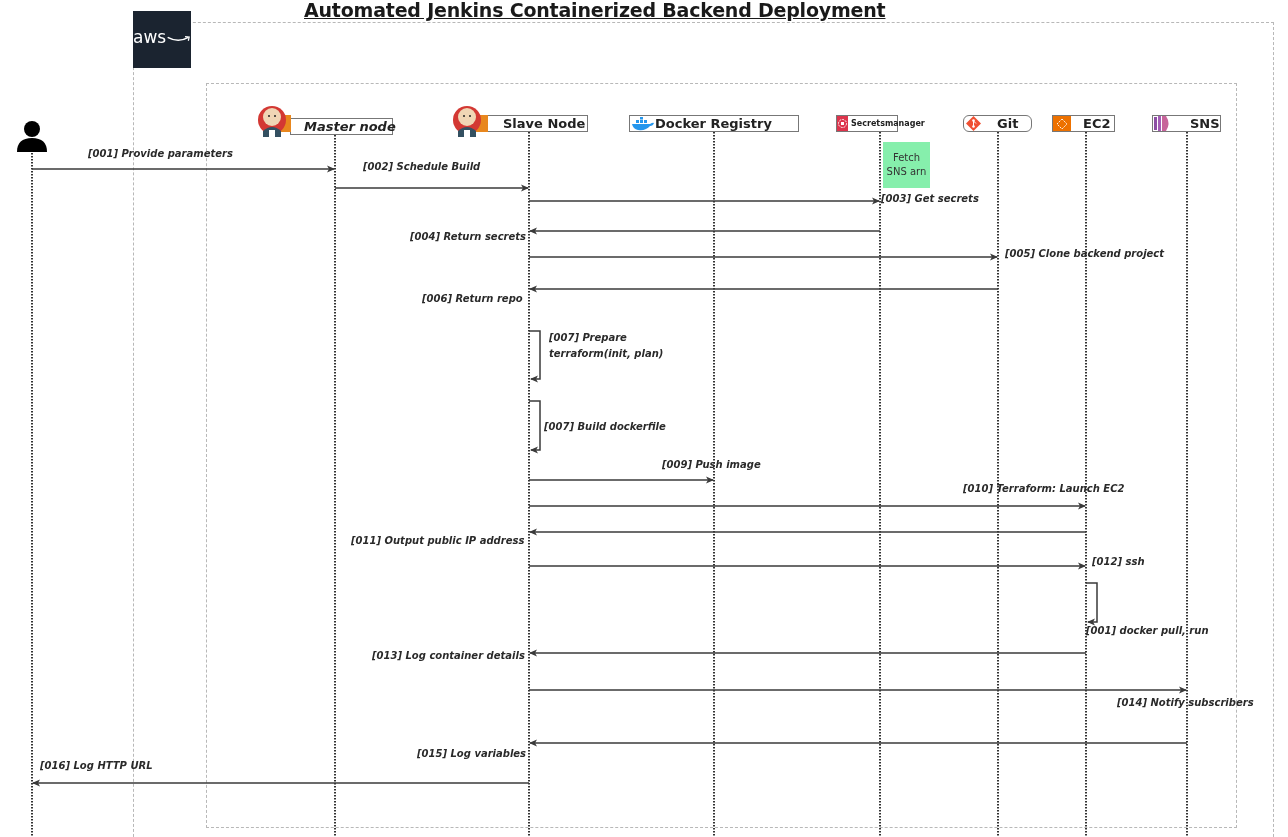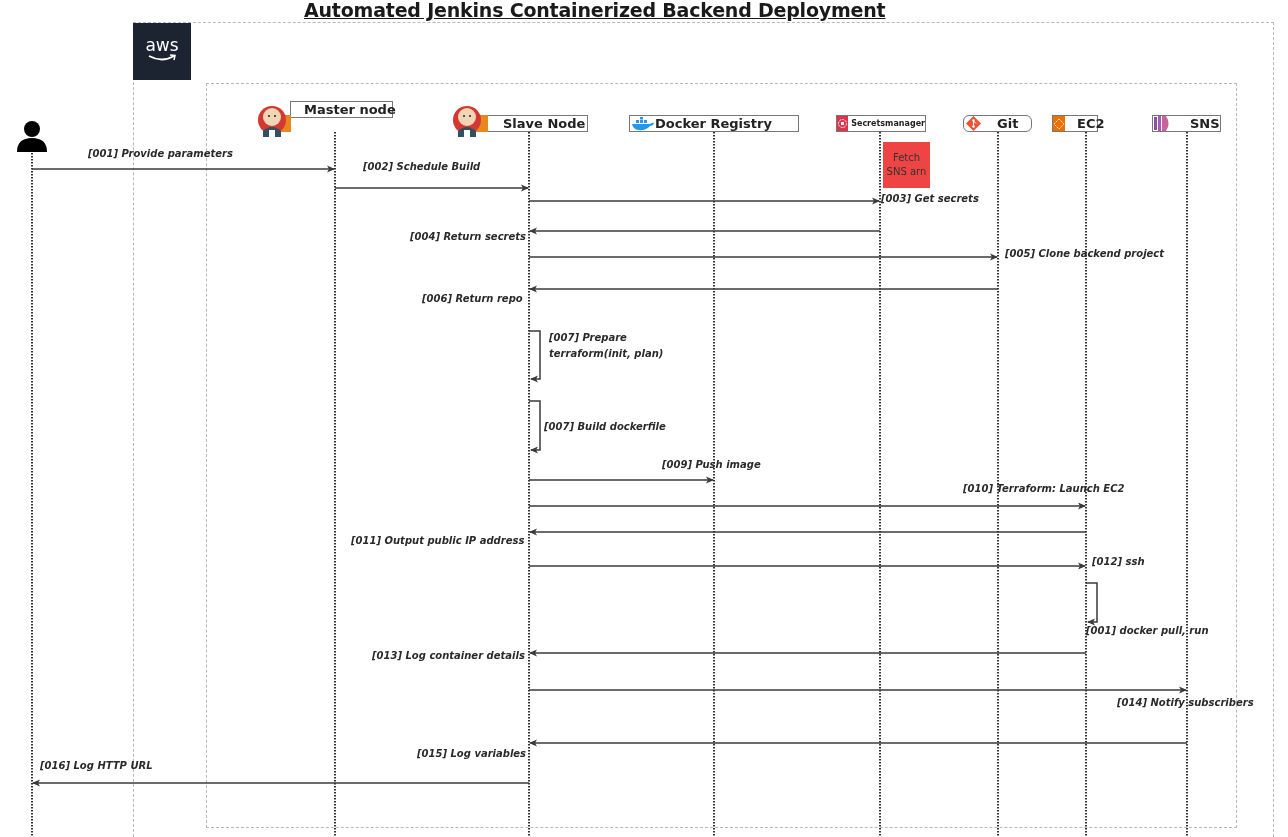--- a/index.html
+++ b/index.html
@@ -2,32 +2,32 @@
 <html><head>
 <meta charset="utf-8">
 <style>
   html, body { margin: 0; padding: 0; background: #ffffff; }
   body { width: 1288px; height: 837px; position: relative; overflow: hidden;
          font-family: "DejaVu Sans", "Liberation Sans", sans-serif; color: #222; }
   .title { position: absolute; left: 304px; top: -1px; font-size: 19px; font-weight: bold;
            color: #1a1a1a; white-space: nowrap; letter-spacing: -0.2px; text-decoration: underline; }
   .aws-frame { position: absolute; left: 133px; top: 22px; width: 1141px; height: 830px;
                border: 1px dashed #b8b8b8; box-sizing: border-box; }
-  .aws-logo { position: absolute; left: 133px; top: 23px; width: 58px; height: 57px;
-              background: #1b2430; display: flex; flex-direction: column; align-items: center;
+  .aws-logo { position: absolute; left: 133px; top: 11px; width: 58px; height: 57px;
+              background: #1b2430; display: flex; flex-direction: row; align-items: center;
               justify-content: center; }
   .aws-logo .t { color: #fff; font-size: 17px; line-height: 17px; margin-top: -4px; }
   .inner-frame { position: absolute; left: 206px; top: 83px; width: 1031px; height: 745px;
                  border: 1px dashed #b8b8b8; box-sizing: border-box; }
   .participant { position: absolute; height: 17px; border: 1px solid #777; background: #fff;
                  box-sizing: border-box; display: flex; align-items: center; }
   .participant .lbl { font-weight: bold; font-size: 13px; white-space: nowrap; color: #222; }
   .participant .ico { height: 100%; display: flex; align-items: center; justify-content: center; }
   .jenkins { position: absolute; width: 32px; height: 36px; }
-  .note { position: absolute; left: 883px; top: 142px; width: 47px; height: 46px; background: #ef4444;
+  .note { position: absolute; left: 883px; top: 142px; width: 47px; height: 46px; background: #86efac;
           font-size: 10px; text-align: center; color: #333; line-height: 14px; padding-top: 9px;
           box-sizing: border-box; }
   .msg { position: absolute; font-size: 10px; font-weight: bold; white-space: nowrap; color: #2a2a2a; font-style: italic; }
   svg.lines { position: absolute; left: 0; top: 0; }
 </style>
 </head>
 <body>
 
 <div class="aws-frame"></div>
 <div class="inner-frame"></div>
@@ -73,21 +73,21 @@
     <line x1="529" y1="690" x2="1186" y2="690" stroke="#3a3a3a" stroke-width="1.5" marker-end="url(#arr)"></line>
     <line x1="1187" y1="743" x2="530" y2="743" stroke="#3a3a3a" stroke-width="1.5" marker-end="url(#arr)"></line>
     <line x1="529" y1="783" x2="33" y2="783" stroke="#3a3a3a" stroke-width="1.5" marker-end="url(#arr)"></line>
   </svg>
 
 <svg style="position:absolute;left:16px;top:120px" width="32" height="32" viewBox="0 0 32 32">
   <circle cx="16" cy="9" r="8" fill="#000"></circle>
   <path d="M1 32 Q1 18 16 18 Q31 18 31 32 Z" fill="#000"></path>
 </svg>
 
-<div class="participant" style="left:290px;top:101px;width:103px;">
+<div class="participant" style="left:290px;top:118px;width:103px;font-style:italic;">
   <div class="ico" style="width:0"></div>
   <span class="lbl" style="margin-left:13px">Master node</span>
 </div>
 <div class="ico" style="position:absolute;left:279px;top:115px;width:12px;height:17px;background:#e8871e;"></div>
 <svg class="jenkins" style="left:257px;top:103px" viewBox="0 0 32 36">
   <circle cx="15" cy="17" r="14" fill="#d33833"></circle>
   <circle cx="15" cy="14" r="9" fill="#f0d6b5"></circle>
   <path d="M6 28 Q15 20 24 28 L24 34 L6 34 Z" fill="#335061"></path>
   <rect x="12" y="27" width="6" height="8" fill="#fff"></rect>
   <circle cx="12" cy="13" r="1" fill="#222"></circle>
@@ -111,41 +111,41 @@
   <svg width="24" height="14" viewBox="0 0 24 14" style="margin-left:1px">
     <path d="M1 7 L19 7 Q22 5 23 6 Q22 9 19 9 Q15 14 7 13 Q2 12 1 7 Z" fill="#2496ed"></path>
     <rect x="5" y="3" width="3" height="3" fill="#2496ed"></rect>
       <rect x="9" y="3" width="3" height="3" fill="#2496ed"></rect>
     <rect x="13" y="3" width="3" height="3" fill="#2496ed"></rect>
       <rect x="9" y="0" width="3" height="2.5" fill="#2496ed"></rect>
   </svg>
   <span class="lbl" style="">Docker Registry</span>
 </div>
 
-<div class="participant" style="left:836px;top:115px;width:90px;">
+<div class="participant" style="left:836px;top:115px;width:62px;">
   <div class="ico" style="width:17px;background:#dd344c;">
     <svg width="11" height="11" viewBox="0 0 11 11">
         <circle cx="5.5" cy="5.5" r="4" stroke="#fff" stroke-width="1" fill="none" stroke-dasharray="2 1"></circle>
         <rect x="4" y="4" width="3" height="3" fill="#fff"></rect>
       </svg>
   </div>
   <span class="lbl" style="font-size:8px;margin-left:3px">Secretsmanager</span>
 </div>
 
 <div class="participant" style="left:963px;top:115px;width:69px;border-radius:6px;">
   <svg width="17" height="15" viewBox="0 0 17 15" style="margin-left:1px">
     <path d="M8.5 0 L16 7.5 L8.5 15 L1 7.5 Z" fill="#f05033"></path>
     <circle cx="8.5" cy="4.5" r="1.3" fill="#fff"></circle>
       <circle cx="8.5" cy="10.5" r="1.3" fill="#fff"></circle>
     <path d="M8.5 4.5 L8.5 10.5 M8.5 5 L11 7.5" stroke="#fff" stroke-width="1"></path>
   </svg>
   <span class="lbl" style="margin-left:15px">Git</span>
 </div>
 
-<div class="participant" style="left:1052px;top:115px;width:46px;">
+<div class="participant" style="left:1052px;top:115px;width:63px;">
   <div class="ico" style="width:18px;background:#ed7100;">
     <svg width="12" height="12" viewBox="0 0 12 12">
         <path d="M6 1 L11 6 L6 11 L1 6 Z" stroke="#fff" stroke-width="0.9" fill="none" stroke-dasharray="2 1"></path>
       </svg>
   </div>
   <span class="lbl" style="margin-left:12px">EC2</span>
 </div>
 
 <div class="participant" style="left:1152px;top:115px;width:69px;">
   <svg width="18" height="15" viewBox="0 0 18 15" style="margin-left:1px">

